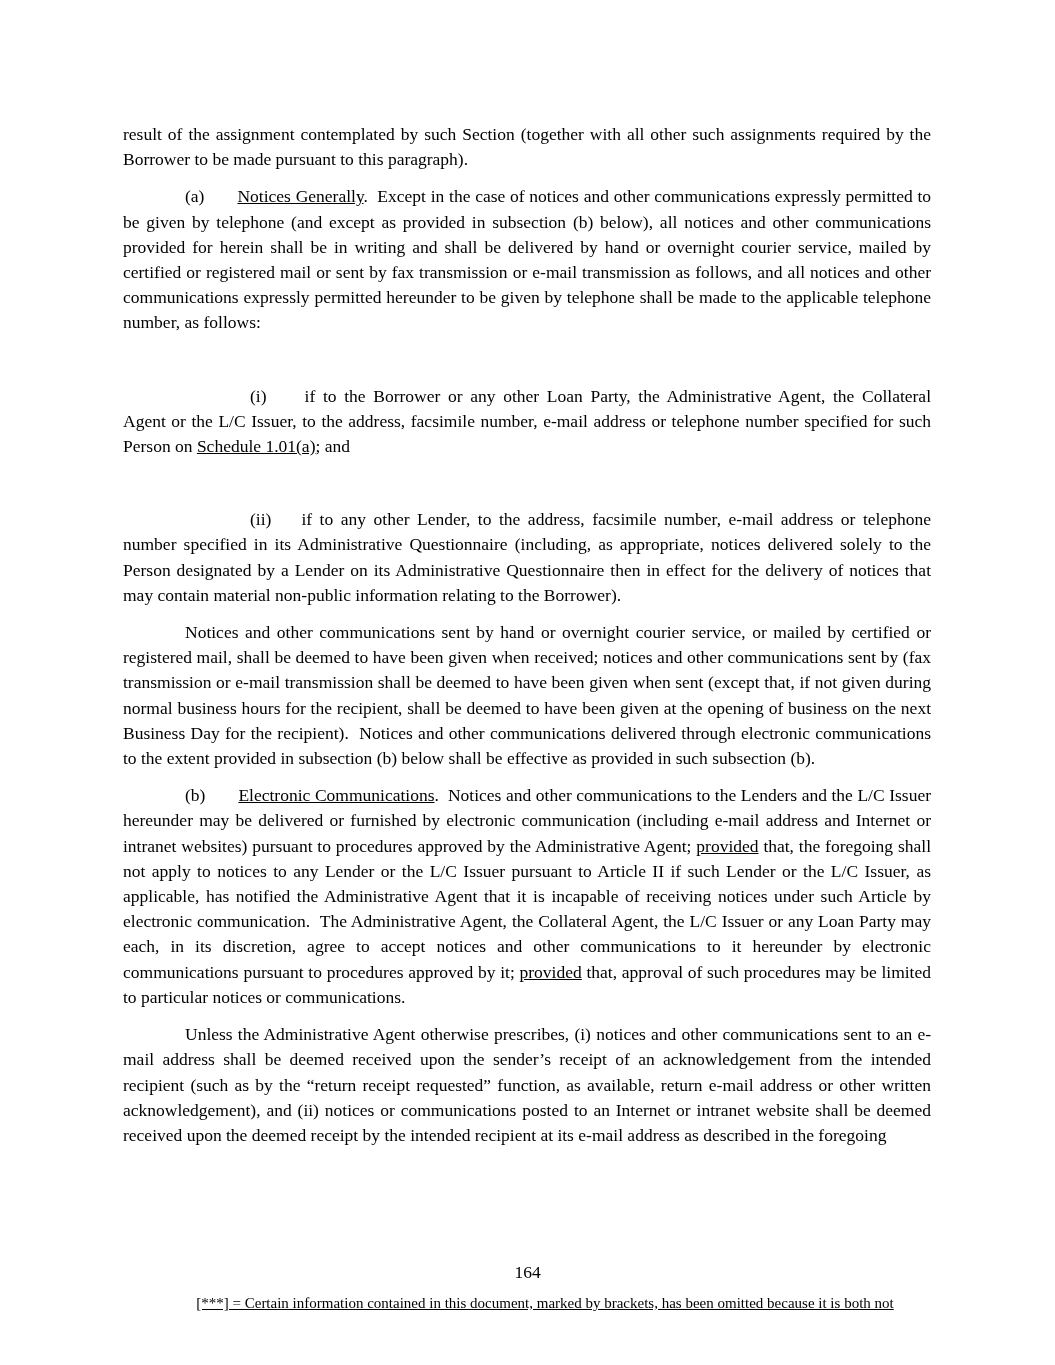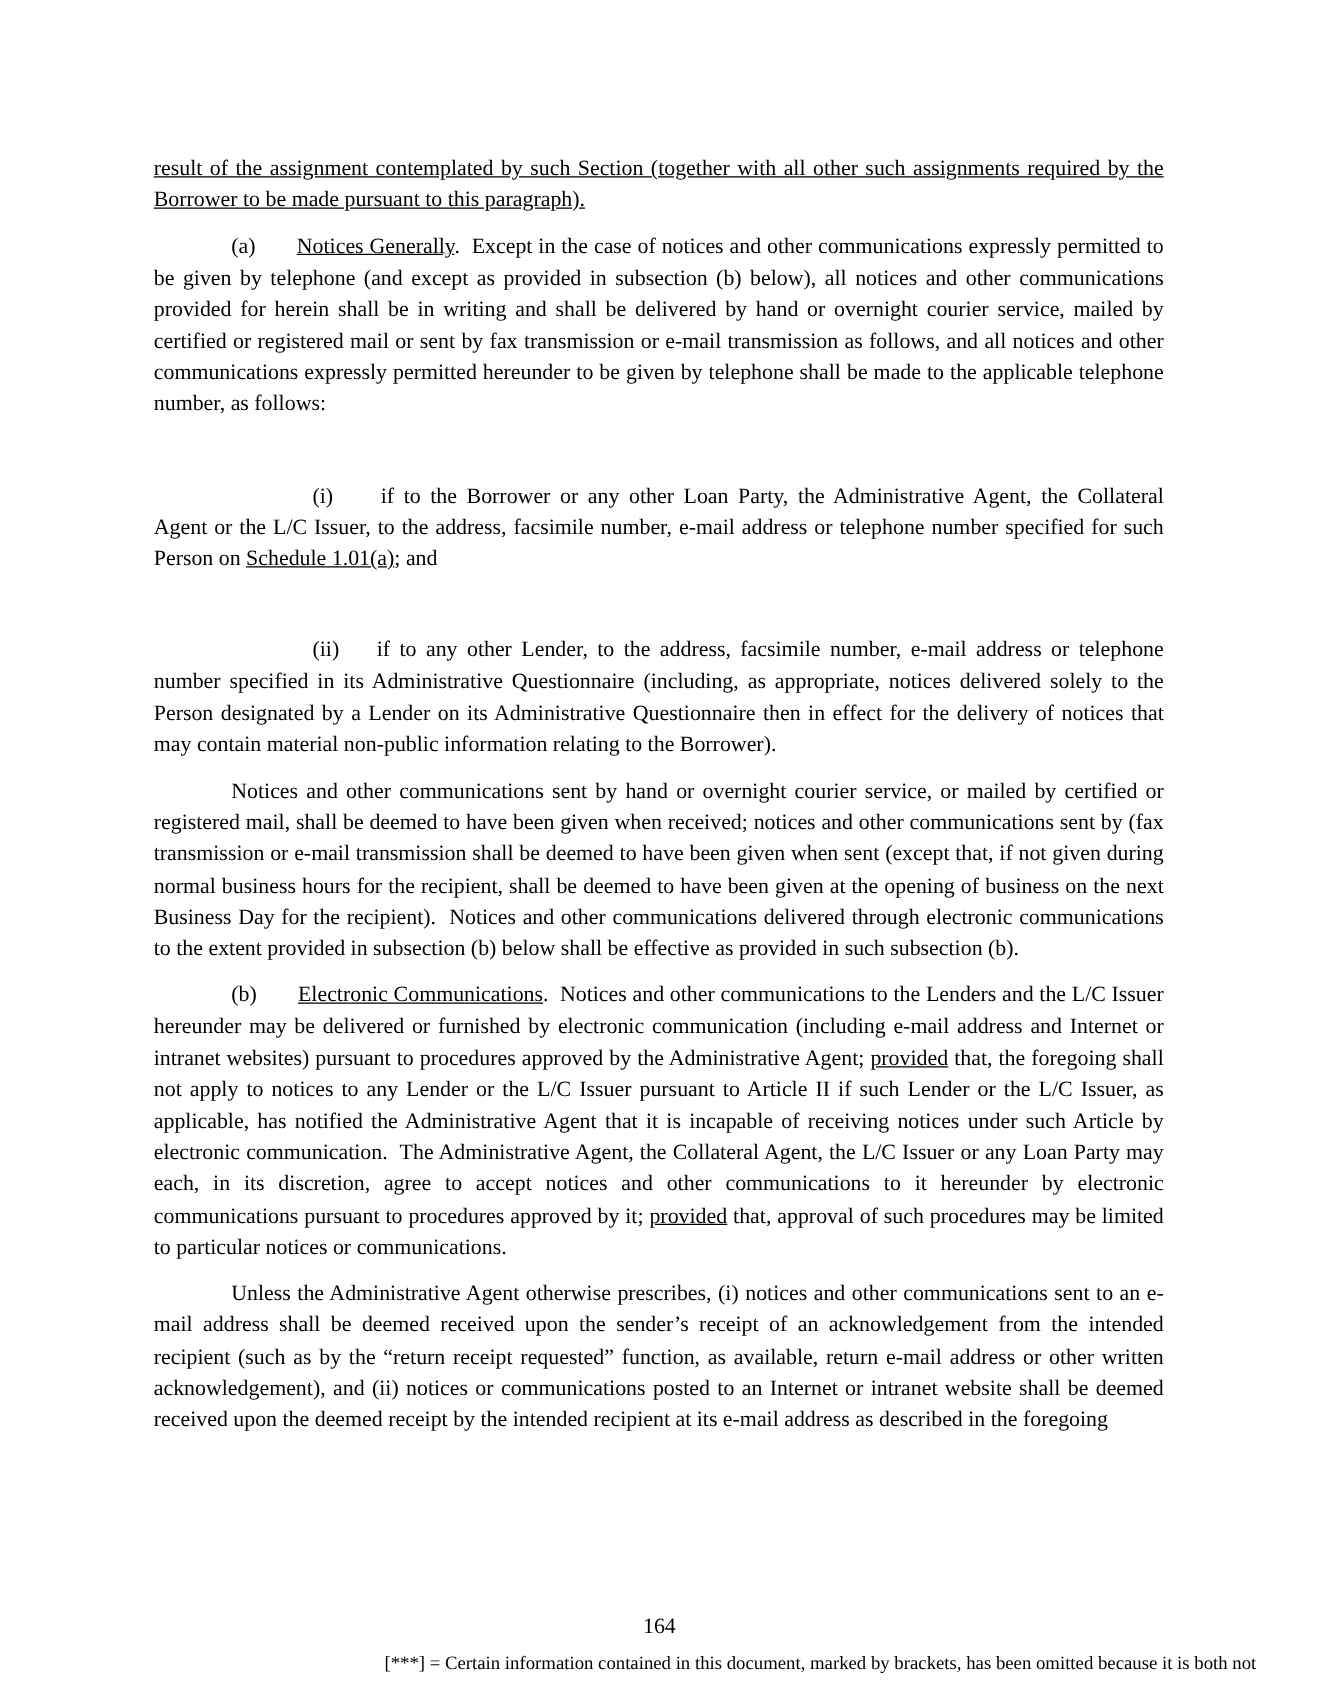--- a/index.html
+++ b/index.html
@@ -9,30 +9,30 @@
     margin:0 auto;
     background:#ffffff;
     box-sizing:border-box;
     padding:122px 124px 0 123px;
     font-family:"Liberation Serif","DejaVu Serif",serif;
     font-size:17.5px;
     line-height:25.2px;
     color:#000;
   }
   .para{margin:0 0 12px 0;text-align:justify;}
-  .para.noindent{text-indent:0;text-decoration:underline;}
+  .para.noindent{text-indent:0;}
   .para.indent1{text-indent:62px;}
   .para.indent2{text-indent:127px;margin-top:48px;}
   .para.heading{margin:22px 0 22px 0;text-align:left;text-indent:0;}
   .b{font-weight:bold;}
   .u{text-decoration:underline;}
   .tab{display:inline-block;}
-  .footer{position:absolute;left:0;top:1288px;width:1055px;}
+  .footer{position:absolute;left:0;top:1260px;width:1055px;}
   .page-number{text-align:center;font-size:17.5px;line-height:25.2px;}
-  .footnote{margin-top:8px;padding-left:85px;padding-right:50px;font-size:15px;line-height:21.5px;text-align:right;}
+  .footnote{margin-top:8px;padding-left:85px;padding-right:50px;font-size:15px;line-height:21.5px;text-align:center;text-decoration:underline;}
   .footnote div{white-space:normal;}
 </style>
 </head>
 <body>
 
 <div class="page">
   <div class="content">
       <p class="para noindent"><span class="">result of the assignment contemplated by such Section (together with all other such assignments required by the Borrower to be made pursuant to this paragraph).</span></p>
       <p class="para indent1"><span class="">(a)</span><span class="tab" style="width: 33px;"></span><span class="u">Notices Generally</span><span class="">.&nbsp; Except in the case of notices and other communications expressly permitted to be given by telephone (and except as provided in subsection (b) below), all notices and other communications provided for herein shall be in writing and shall be delivered by hand or overnight courier service, mailed by certified or registered mail or sent by fax transmission or e-mail transmission as follows, and all notices and other communications expressly permitted hereunder to be given by telephone shall be made to the applicable telephone number, as follows:</span></p>
       <p class="para indent2"><span class="">(i)</span><span class="tab" style="width: 38px;"></span><span class="">if to the Borrower or any other Loan Party, the Administrative Agent, the Collateral Agent or the L/C Issuer, to the address, facsimile number, e-mail address or telephone number specified for such Person on </span><span class="u">Schedule 1.01(a)</span><span class="">; and</span></p>

